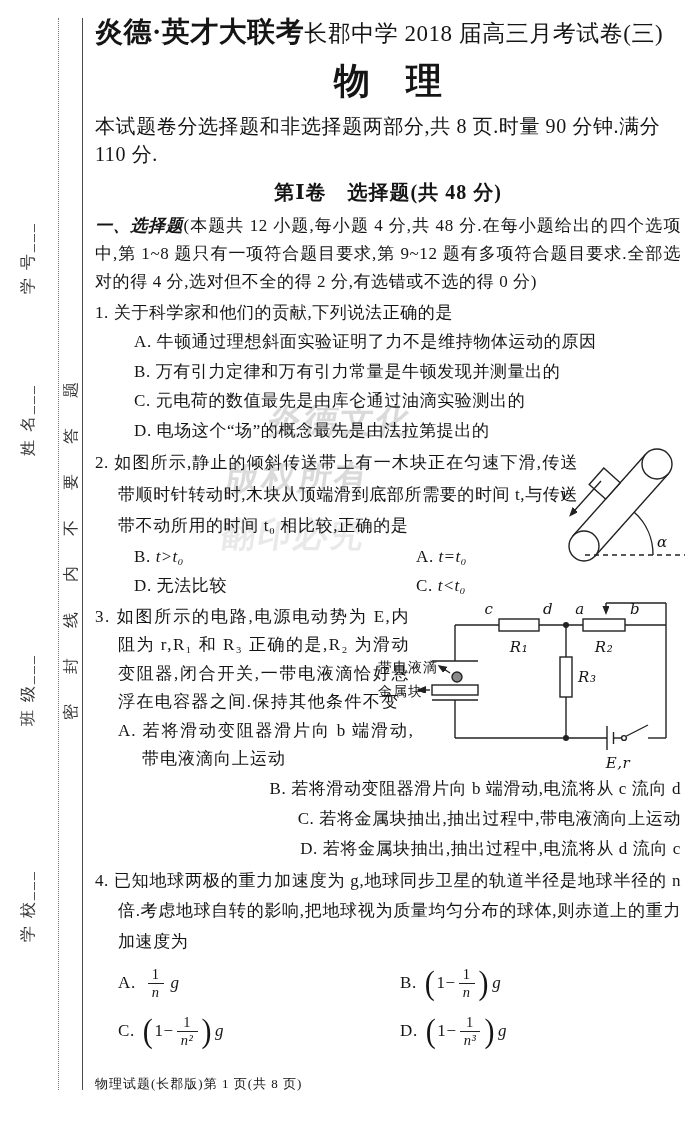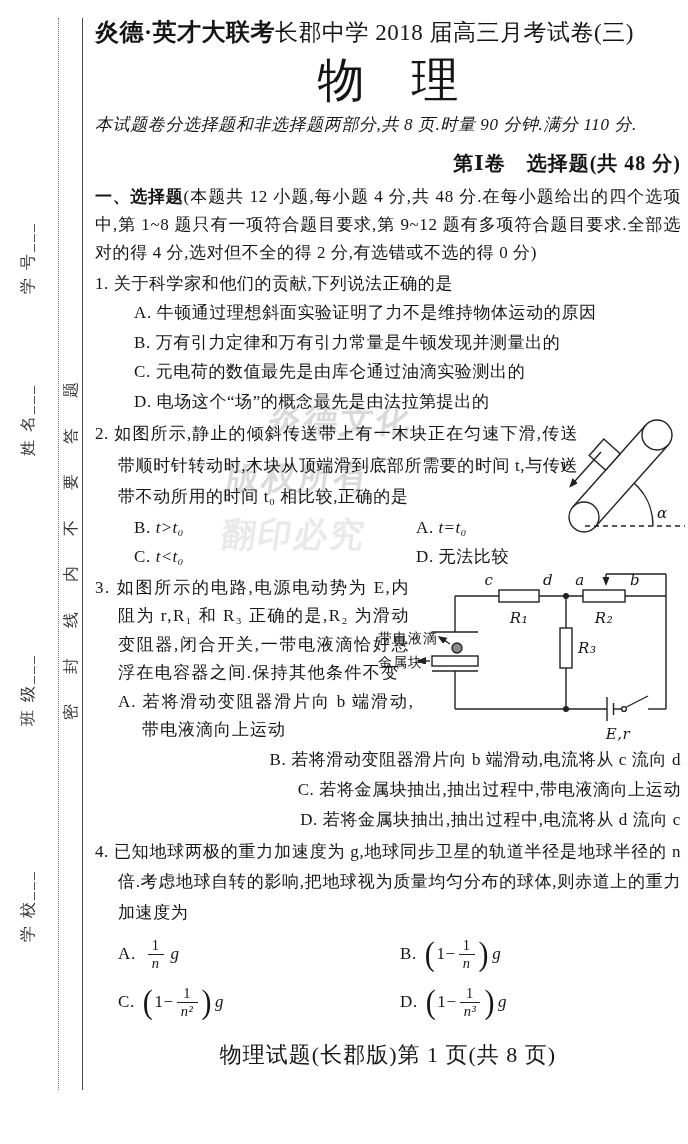--- a/index.html
+++ b/index.html
@@ -15,28 +15,28 @@
   .vtext.seal{left:61px;top:720px;font-size:16px;letter-spacing:13px;}
   
   .watermark{position:absolute;left:226px;top:392px;z-index:1;color:#a9a9a9;opacity:.42;
              font-size:34px;line-height:57px;font-weight:700;transform:skewX(-8deg);
              letter-spacing:2px;}
   .wm-l1{margin-left:34px;}
   .wm-l3{opacity:.6;margin-left:4px;}
   
   .main{position:absolute;left:95px;top:16px;width:586px;z-index:2;}
   .header{font-size:23px;white-space:nowrap;letter-spacing:.5px;line-height:32px;}
-  .brand{font-weight:bold;font-size:24px;}
-  .subject{font-size:47px;font-weight:normal;text-align:center;margin:10px 0 0;line-height:42px;}
+  .brand{font-weight:bold;font-size:28px;}
+  .subject{font-size:36px;font-weight:bold;text-align:center;margin:10px 0 0;line-height:42px;}
   .score{margin-top:24px;text-align:right;font-size:18px;font-weight:bold;padding-right:2px;height:26px;}
   .score-line{display:inline-block;width:108px;height:14px;border-bottom:1px solid #222;}
-  .intro{margin:10px 0 0;font-size:17px;letter-spacing:.6px;line-height:28px;font-style:italic;}
-  .section{margin:9px 0 0;font-size:20px;font-weight:bold;text-align:right;letter-spacing:1px;line-height:30px;}
+  .intro{margin:10px 0 0;font-size:20px;letter-spacing:.6px;line-height:28px;}
+  .section{margin:9px 0 0;font-size:20px;font-weight:bold;text-align:center;letter-spacing:1px;line-height:30px;}
   .instr{margin:5px 0 0;font-size:17px;line-height:28px;text-align:justify;letter-spacing:.6px;}
-  .instr b{letter-spacing:.2px;}
+  .instr b{letter-spacing:.2px;font-style:italic;}
   .q{position:relative;font-size:17px;letter-spacing:.6px;}
   .stem{margin:2px 0 0;line-height:29px;padding-left:23px;text-indent:-23px;text-align:justify;}
   .opts1{margin-left:23px;}
   .opt{line-height:29.5px;margin-left:16px;}
   .mi{font-style:italic;letter-spacing:.3px;}
   
   .q2stem{width:460px;line-height:31.5px;}
   .optgrid{display:grid;grid-template-columns:282px 1fr;margin-left:23px;line-height:28.5px;}
   .fig-belt{position:absolute;left:462px;top:-6px;}
   
@@ -50,21 +50,21 @@
   .q4stem{line-height:30.5px;}
   .opts4{display:grid;grid-template-columns:282px 1fr;row-gap:8px;margin:6px 0 0 23px;}
   .opt4{height:40px;display:flex;align-items:center;}
   .olabel{margin-right:7px;}
   .bigp{font-size:30px;font-weight:400;display:inline-block;transform:scaleY(1.12);padding:0 1px;}
   .frac{display:inline-flex;flex-direction:column;text-align:center;font-size:14.5px;
         line-height:1.12;margin:0 3px;}
   .fnum{display:block;padding:0 4px;}
   .fden{display:block;border-top:1.2px solid #222;padding:0 4px;font-style:italic;}
   .post{font-style:italic;margin-left:2px;}
-  .footer{margin-top:18px;text-align:center;font-size:22px;letter-spacing:1px;}
+  .footer{margin-top:24px;text-align:left;font-size:13px;letter-spacing:1px;}
   
   .fig{stroke-linecap:butt;}
   .fig line,.fig path,.fig polyline,.fig rect,.fig circle,.fig polygon{stroke:#222;stroke-width:1.4;}
   .fig text{stroke:none;fill:#151515;font-family:"DejaVu Serif",serif;font-size:15px;}
   .fig text.it{font-style:italic;}
   .fig text.cjk{font-size:14px;letter-spacing:1px;}
   .fig .dash{stroke-dasharray:5,4;}
 </style>
 </head>
 <body>
@@ -103,22 +103,22 @@
         <div class="opt">C. 元电荷的数值最先是由库仑通过油滴实验测出的</div>
         <div class="opt">D. 电场这个“场”的概念最先是由法拉第提出的</div>
       </div>
     </div>
 
     <div class="q">
       <p class="stem q2stem"><span>2.</span> <span>如图所示,静止的倾斜传送带上有一木块正在匀速下滑,传送带顺时针转动时,木块从顶端滑到底部所需要的时间 t,与传送带不动所用的时间 t₀ 相比较,正确的是</span></p>
       <div class="optgrid">
         <div class="opt"><span>B.</span> <span class="mi">t&gt;t₀</span><span></span></div>
         <div class="opt"><span>A.</span> <span class="mi">t=t₀</span><span></span></div>
+        <div class="opt"><span>D.</span> <span class="mi"></span><span>无法比较</span></div>
         <div class="opt"><span>C.</span> <span class="mi">t&lt;t₀</span><span></span></div>
-        <div class="opt"><span>D.</span> <span class="mi"></span><span>无法比较</span></div>
       </div>
 
       <svg class="fig fig-belt" width="130" height="142" viewBox="0 0 130 142" fill="none">
         <defs>
           <marker id="arrB" markerWidth="9" markerHeight="8" refX="6.5" refY="3" orient="auto" markerUnits="userSpaceOnUse">
             <path d="M0,0 L7.5,3 L0,6 Z" fill="#222" stroke="none"></path>
           </marker>
         </defs>
         <line x1="15.8" y1="95" x2="88.8" y2="13"></line>
         <line x1="38.2" y1="115" x2="111.2" y2="33"></line>

